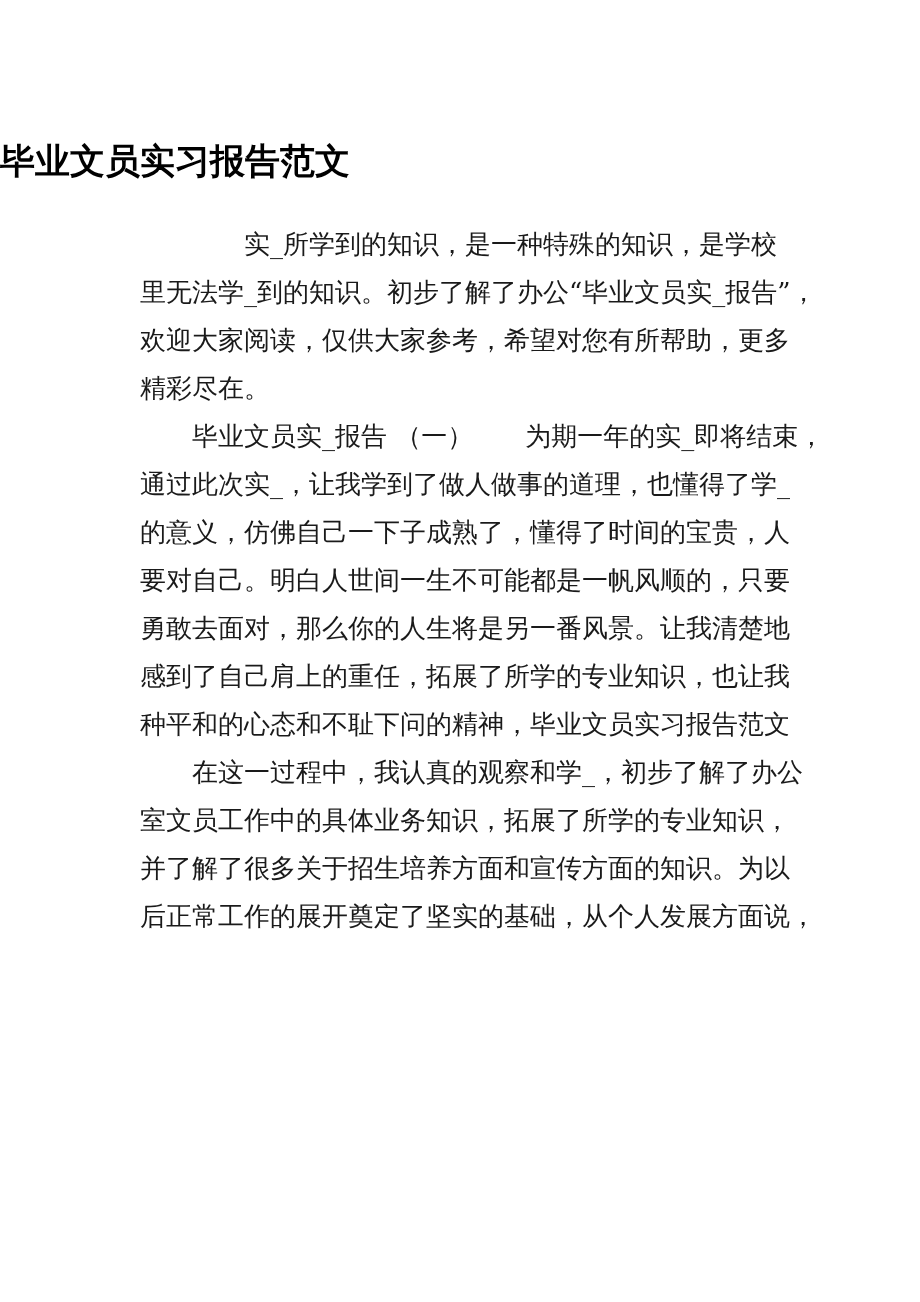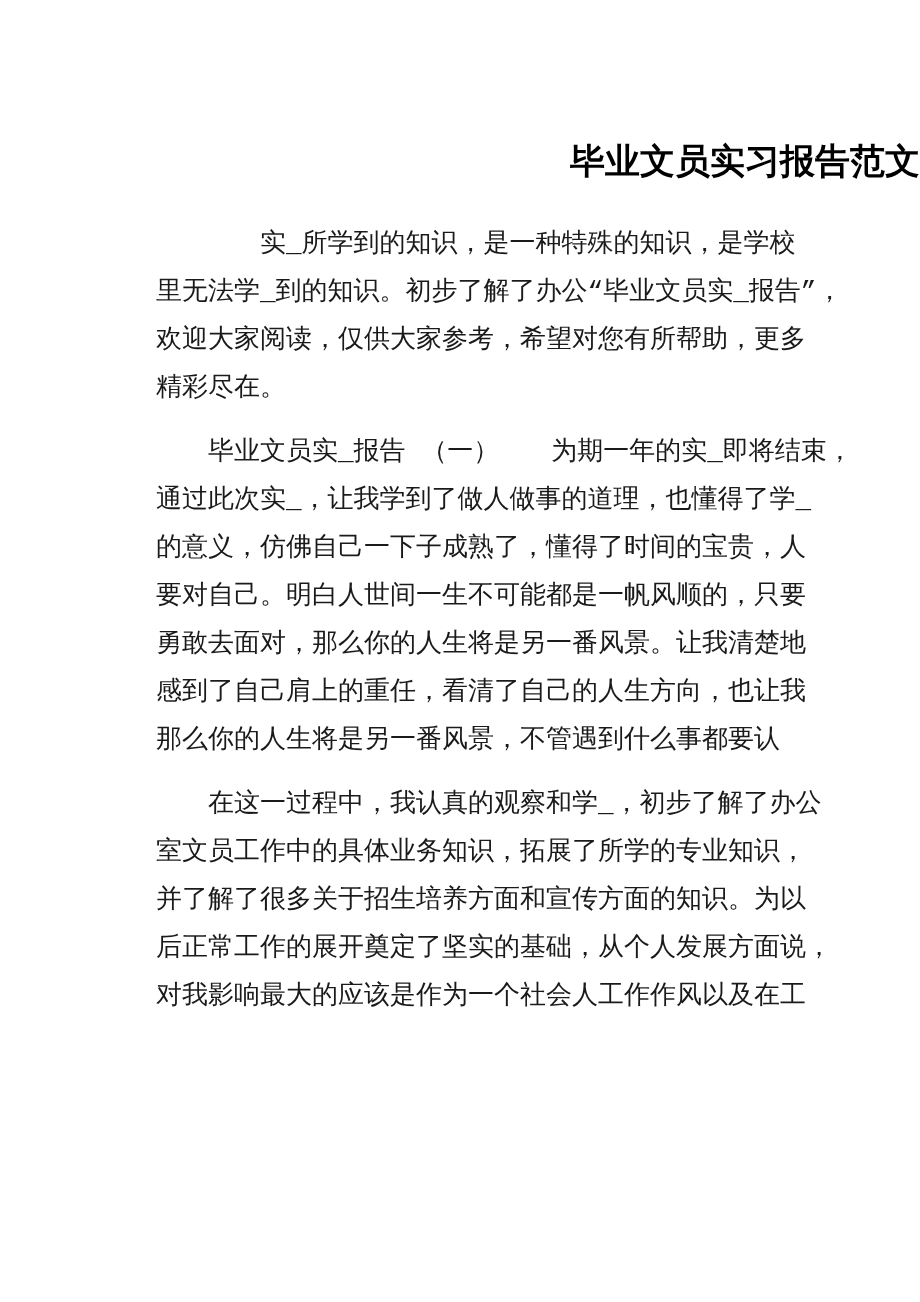--- a/index.html
+++ b/index.html
@@ -13,39 +13,38 @@
     overflow: hidden;
   }
   .page {
     position: relative;
     width: 920px;
     height: 1302px;
     background: #ffffff;
   }
   .doc-title {
     margin: 135px 0 0 0;
-    text-align: right;
+    text-align: left;
     font-family: "DejaVu Sans", "Liberation Sans", sans-serif;
     font-weight: bold;
     font-size: 35px;
     line-height: 52px;
     letter-spacing: 0px;
     color: #000000;
   }
   .doc-body {
     margin: 33px 80px 0 140px;
     font-family: "DejaVu Serif", "Liberation Serif", serif;
     font-size: 26px;
     line-height: 48px;
     color: #1a1a1a;
   }
   .paragraph {
-    margin: 16px;
+    margin: 0;
     padding: 0;
-    font-family: Liberation Mono, monospace;
   }
   .text-line {
     white-space: pre;
     height: 48px;
   }
 </style>
 </head>
 <body>
 
 <div class="page">
@@ -56,24 +55,23 @@
         <div class="text-line">里无法学_到的知识。初步了解了办公“毕业文员实_报告”，</div>
         <div class="text-line">欢迎大家阅读，仅供大家参考，希望对您有所帮助，更多</div>
         <div class="text-line">精彩尽在。</div>
       </div>
       <div class="paragraph">
         <div class="text-line">　　毕业文员实_报告 （一）　　为期一年的实_即将结束，</div>
         <div class="text-line">通过此次实_，让我学到了做人做事的道理，也懂得了学_</div>
         <div class="text-line">的意义，仿佛自己一下子成熟了，懂得了时间的宝贵，人</div>
         <div class="text-line">要对自己。明白人世间一生不可能都是一帆风顺的，只要</div>
         <div class="text-line">勇敢去面对，那么你的人生将是另一番风景。让我清楚地</div>
-        <div class="text-line">感到了自己肩上的重任，看清了自己的人生方向，也让我</div>
-        <div class="text-line">那么你的人生将是另一番风景，不管遇到什么事都要认</div>
+        <div class="text-line">感到了自己肩上的重任，拓展了所学的专业知识，也让我</div>
+        <div class="text-line">种平和的心态和不耻下问的精神，毕业文员实习报告范文</div>
       </div>
       <div class="paragraph">
         <div class="text-line">　　在这一过程中，我认真的观察和学_，初步了解了办公</div>
         <div class="text-line">室文员工作中的具体业务知识，拓展了所学的专业知识，</div>
         <div class="text-line">并了解了很多关于招生培养方面和宣传方面的知识。为以</div>
         <div class="text-line">后正常工作的展开奠定了坚实的基础，从个人发展方面说，</div>
-        <div class="text-line">对我影响最大的应该是作为一个社会人工作作风以及在工</div>
       </div>
     </div>
 </div>
 
 </body></html>

